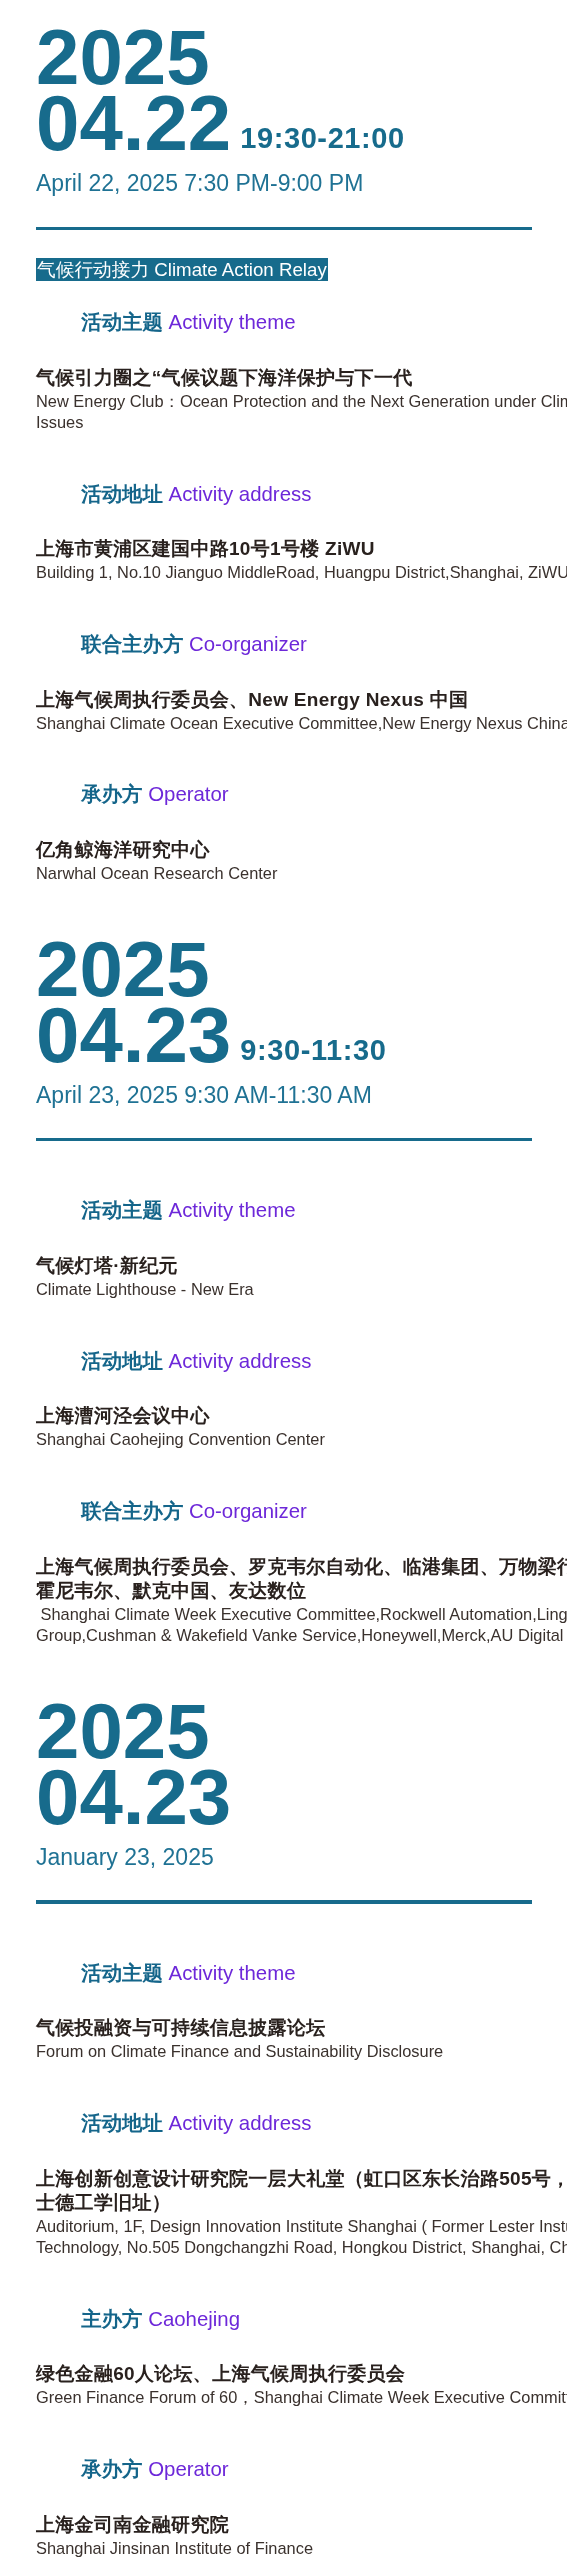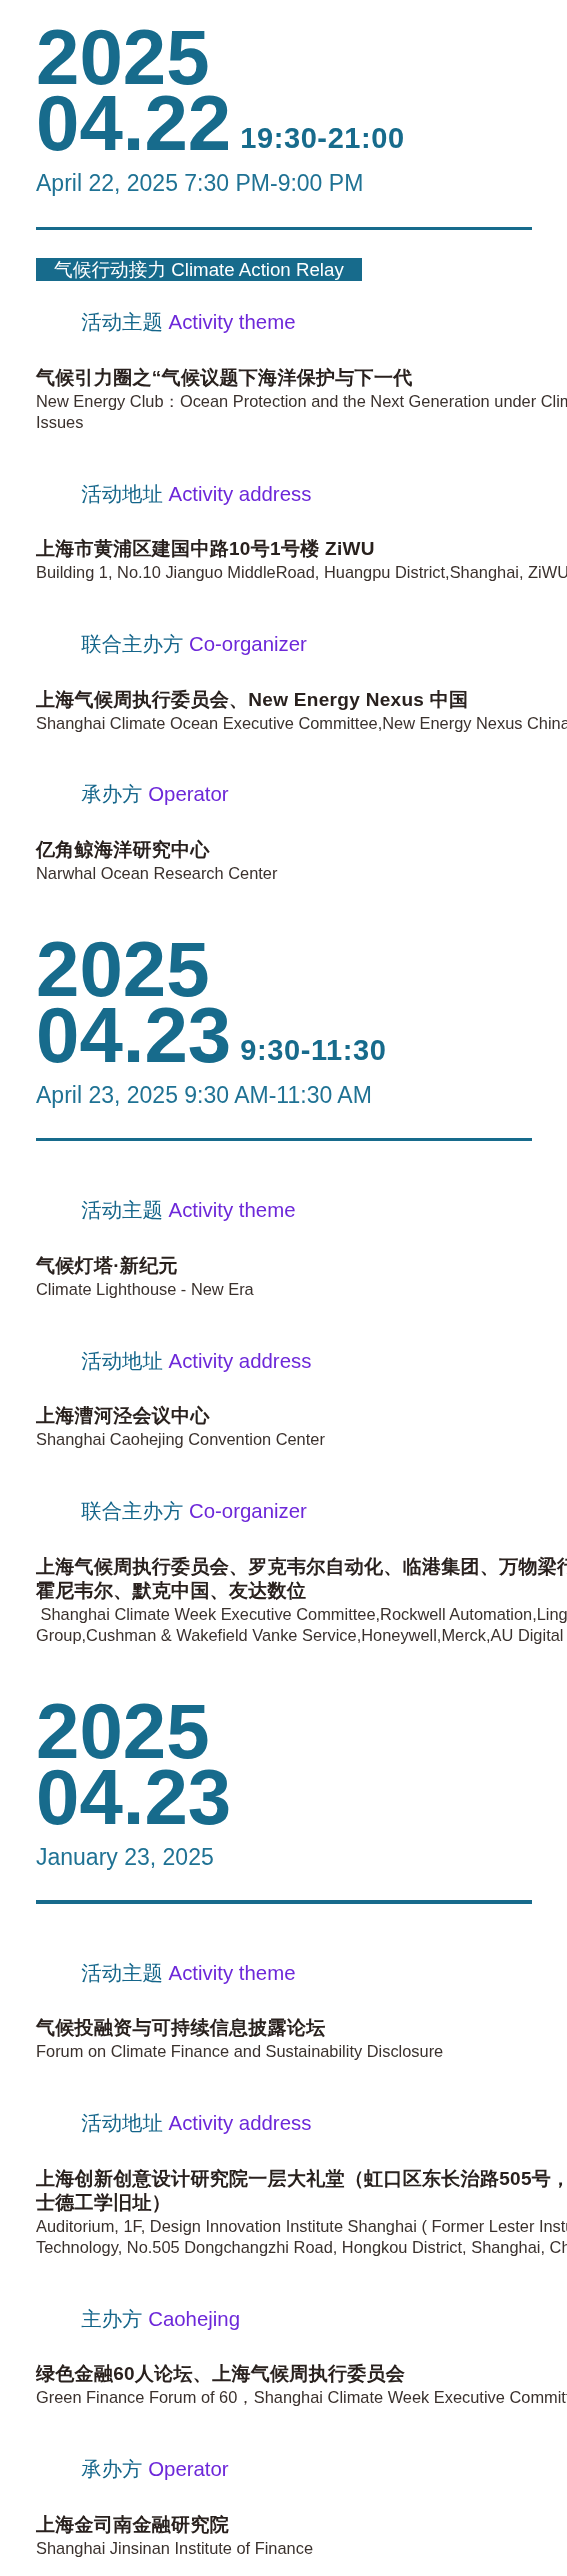--- a/index.html
+++ b/index.html
@@ -19,27 +19,27 @@
   .dateline .time{
     color:#176B8C;font-weight:700;font-size:29px;line-height:34px;
     letter-spacing:0.6px;margin-left:9px;position:relative;top:-0.6px;white-space:pre;text-align:center;
   }
   .date-en{
     color:#1F7294;font-weight:400;font-size:23px;line-height:27px;margin-top:14px;white-space:pre;
   }
   .divider{margin-top:29.5px;height:3.4px;background:#176B8C;width:496px;}
   .badge{
     margin-top:28px;display:inline-block;background:#176B8C;color:#ffffff;
-    font-size:18.7px;line-height:23px;padding:0 18px;font-weight:400;white-space:pre;
+    font-size:18.7px;line-height:23px;padding:0 1px;font-weight:400;white-space:pre;
   }
   .section{margin:0;}
   .sec-h{margin-top:23px;font-size:20.4px;line-height:25px;white-space:pre;}
   .sec-h.after-badge{margin-top:4px;}
   .sec-h.after-divider{margin-top:32px;}
-  .sec-h .cn{color:#14658A;font-weight:400;}
+  .sec-h .cn{color:#14658A;font-weight:700;}
   .sec-h .en{color:#6d28d9;font-weight:400;margin-left:5.7px;}
   .body-cn{
     margin-top:5.7px;font-size:19px;line-height:24px;font-weight:700;
     color:#29211E;white-space:pre;letter-spacing:0.3px;
   }
   .body-en{
     margin-top:1.1px;font-size:16.4px;line-height:21.5px;font-weight:400;
     color:#3A312D;white-space:pre;
   }
 </style>

